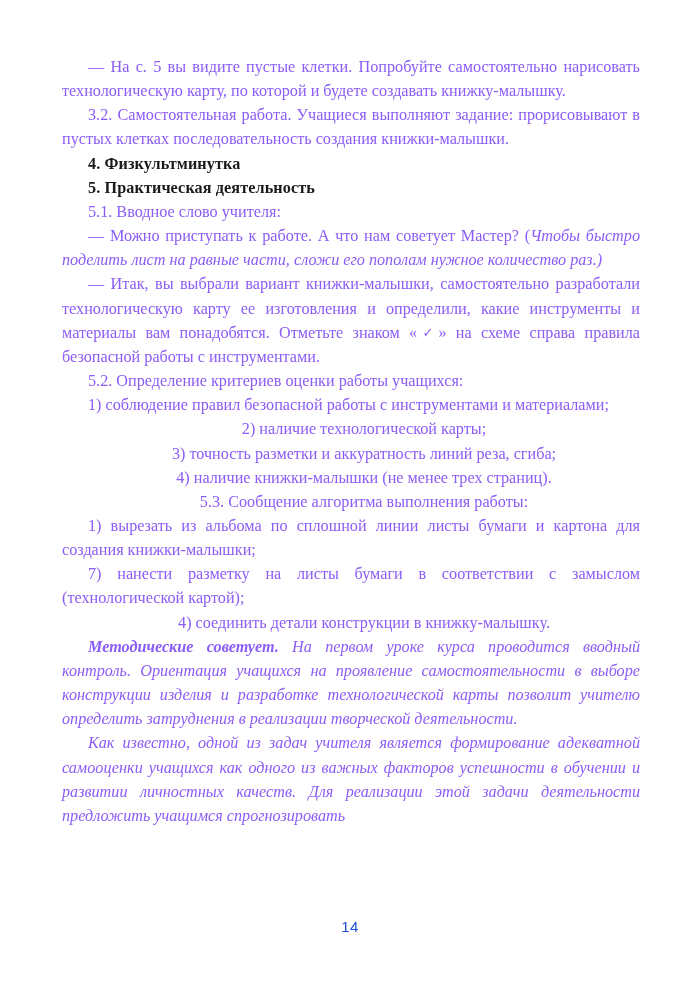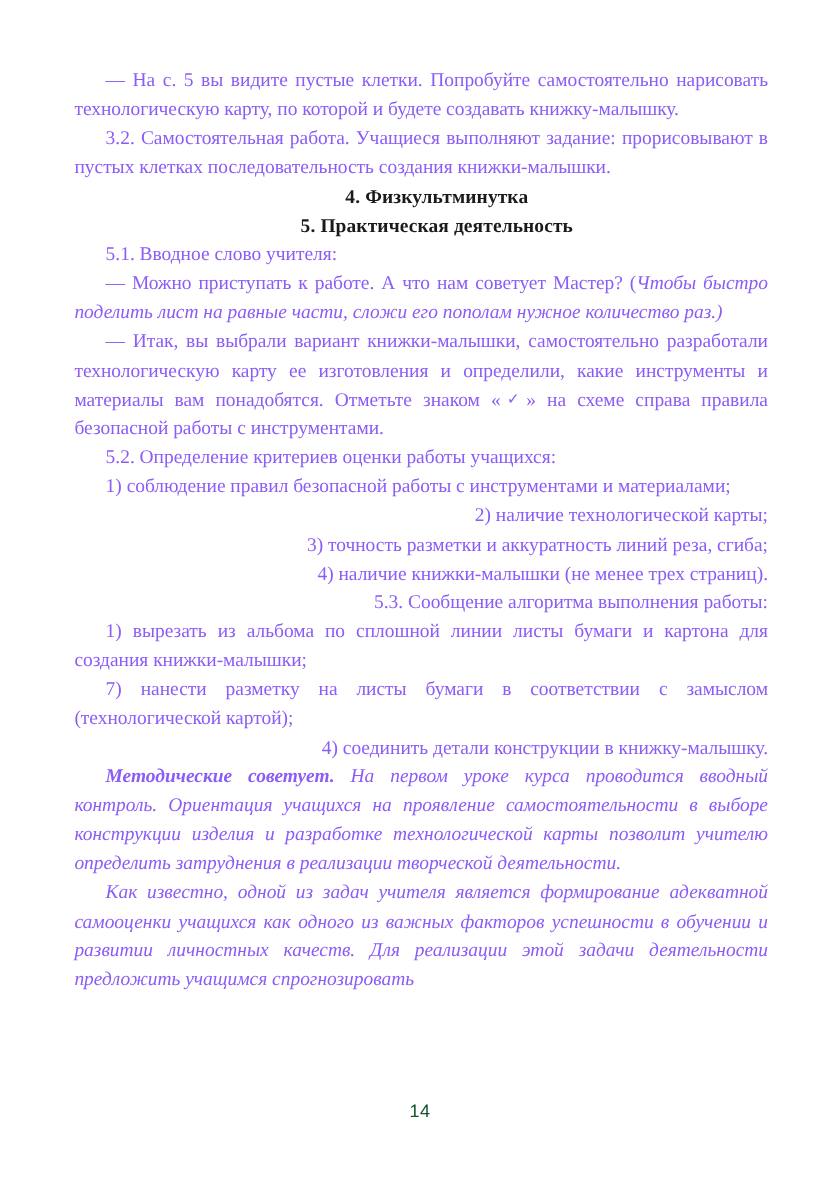--- a/index.html
+++ b/index.html
@@ -34,31 +34,30 @@
     text-justify: inter-word;
     margin: 0;
     color: #8b5cf6;
     hyphens: manual;
     -webkit-hyphens: manual;
   }
   .para.indent {
     text-indent: 26px;
   }
   .para.last-left {
-    text-align: right;
+    text-align: center;
   }
 
   .bold-head {
     font-weight: bold;
     font-size: 16.2px;
     line-height: 24.15px;
     text-indent: 26px;
     margin: 0;
     letter-spacing: 0.1px;
-    text-align: center;
   }
 
   .italic {
     font-style: italic;
   }
   .bolditalic {
     font-weight: bold;
     font-style: italic;
   }
   .para.italic-para {
@@ -73,21 +72,21 @@
 
   
   .folio {
     position: absolute;
     left: 0;
     top: 918px;
     width: 700px;
     text-align: center;
     font-family: "Liberation Sans", "DejaVu Sans", sans-serif;
     font-size: 15px;
-    color: #14532d;
+    color: #1d4ed8;
     letter-spacing: 0.3px;
   }
 </style>
 </head>
 <body>
 
 <div class="page">
 
   <p class="para indent">— На с. 5 вы видите пустые клетки. Попробуйте самостоятельно нарисовать технологическую карту, по которой и будете создавать книжку-малышку.</p>
 

